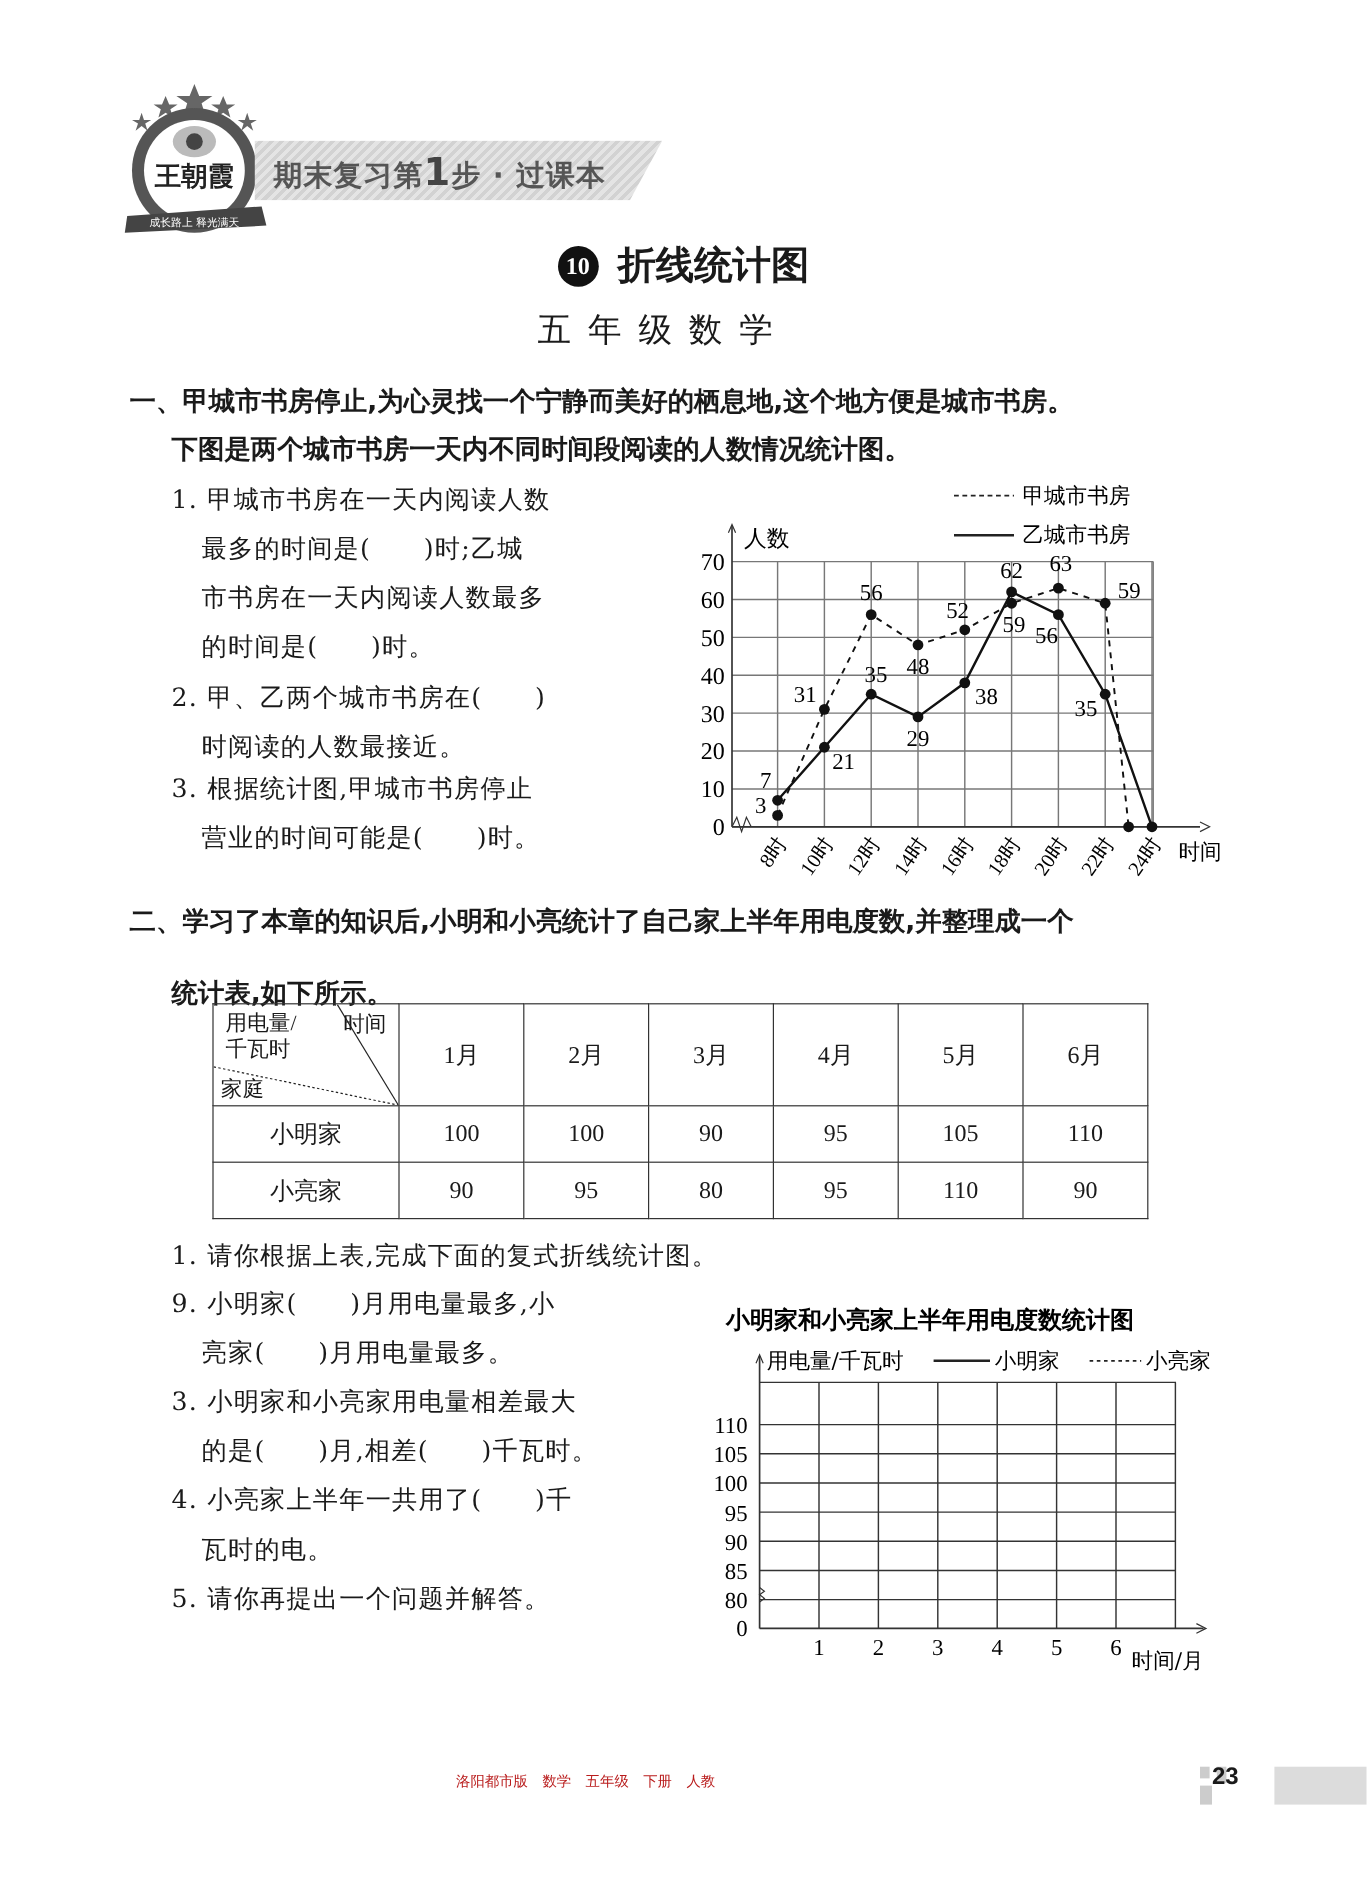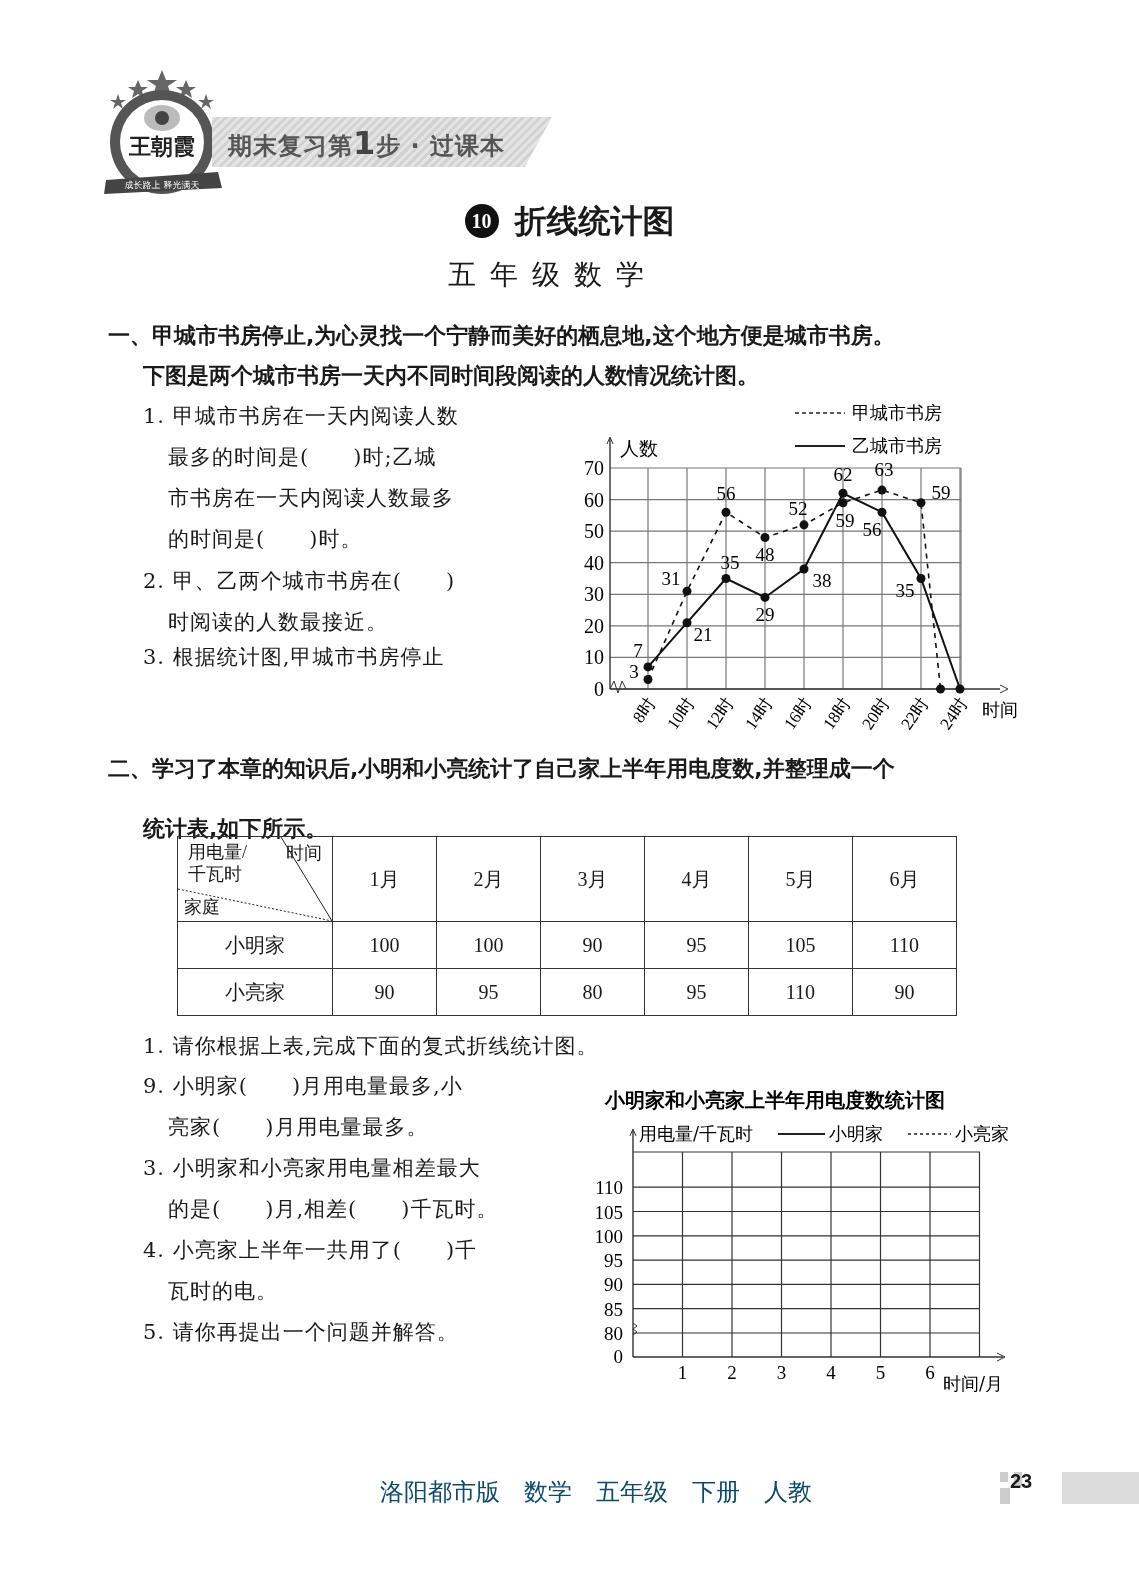--- a/index.html
+++ b/index.html
@@ -26,21 +26,21 @@
   .sub { font-size: 21px; line-height: 41px; letter-spacing: 1px; }
 
   
   #usage-table { left: 177px; top: 836px; border-collapse: collapse; font-size: 20px; }
   #usage-table td { border: 1.5px solid #333; text-align: center; padding: 0; }
   #usage-table td.m { width: 103px; margin-left: 24px; }
   #usage-table tr.h td { height: 84px; }
   #usage-table tr.r td { height: 46px; }
 
   
-  #footer-text { left: 380px; top: 1476px; font-size: 24px; word-spacing: 14px; color: #0c4a6e; }
+  #footer-text { left: 380px; top: 1476px; font-size: 12px; word-spacing: 14px; color: #b91c1c; }
   #page-box { left: 1000px; top: 1472px; width: 139px; height: 32px; }
   #page-num { left: 1010px; top: 1470px; font-size: 20px; font-weight: bold; font-family: "Liberation Sans", sans-serif; }
 </style>
 </head>
 <body>
 
 <div id="logo" class="abs">
   <svg width="125" height="135" viewBox="0 0 125 135">
     <g fill="#666">
       <polygon points="62,2 66,12 77,12 68,18 71,28 62,22 53,28 56,18 47,12 58,12"></polygon>
@@ -72,20 +72,21 @@
   <div style="padding-left:25px">最多的时间是(　　)时;乙城</div>
   <div style="padding-left:25px">市书房在一天内阅读人数最多</div>
   <div style="padding-left:25px">的时间是(　　)时。</div>
 </div>
 <div class="abs sub" style="left:143px; top:561px;">
   <div>2. 甲、乙两个城市书房在(　　)</div>
   <div style="padding-left:25px">时阅读的人数最接近。</div>
 </div>
 <div class="abs sub" style="left:143px; top:637px;">
   <div>3. 根据统计图,甲城市书房停止</div>
+  <div style="padding-left:25px">营业的时间可能是(　　)时。</div>
 </div>
 
 <svg id="chart1" class="abs" style="left:570px; top:395px;" width="470" height="340">
     <line x1="40" y1="294" x2="391" y2="294" stroke="#777" stroke-width="1.2"></line>
     <line x1="40" y1="262.42857142857144" x2="391" y2="262.42857142857144" stroke="#777" stroke-width="1.2"></line>
     <line x1="40" y1="230.85714285714286" x2="391" y2="230.85714285714286" stroke="#777" stroke-width="1.2"></line>
     <line x1="40" y1="199.28571428571428" x2="391" y2="199.28571428571428" stroke="#777" stroke-width="1.2"></line>
     <line x1="40" y1="167.71428571428572" x2="391" y2="167.71428571428572" stroke="#777" stroke-width="1.2"></line>
     <line x1="40" y1="136.14285714285714" x2="391" y2="136.14285714285714" stroke="#777" stroke-width="1.2"></line>
     <line x1="40" y1="104.57142857142858" x2="391" y2="104.57142857142858" stroke="#777" stroke-width="1.2"></line>

